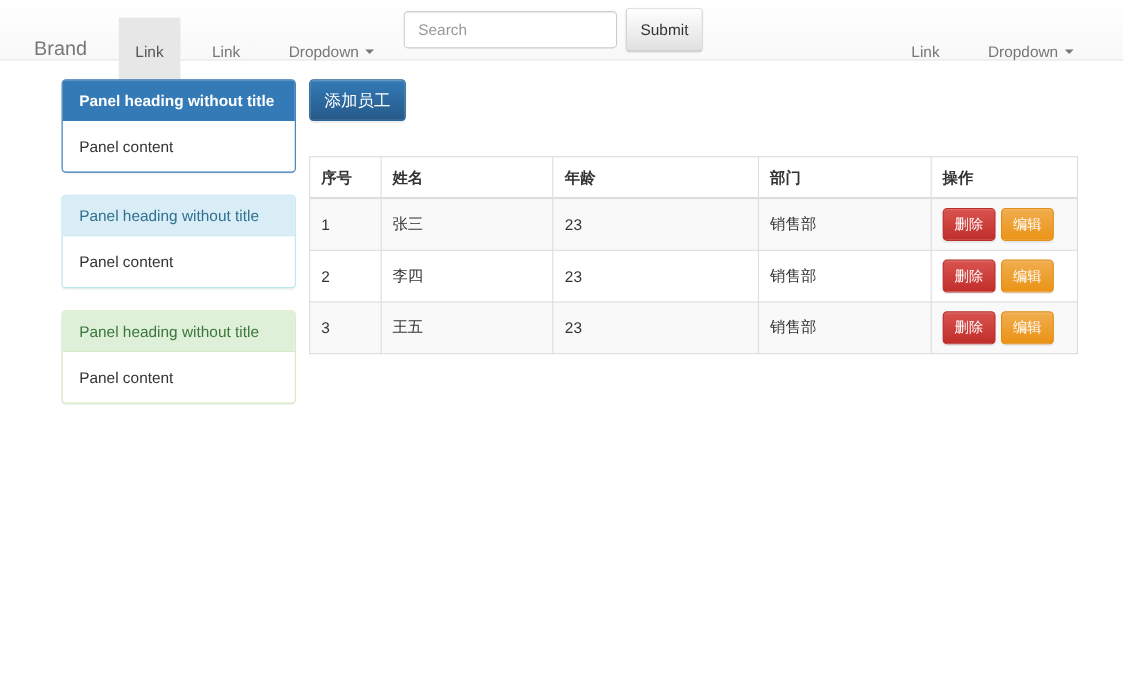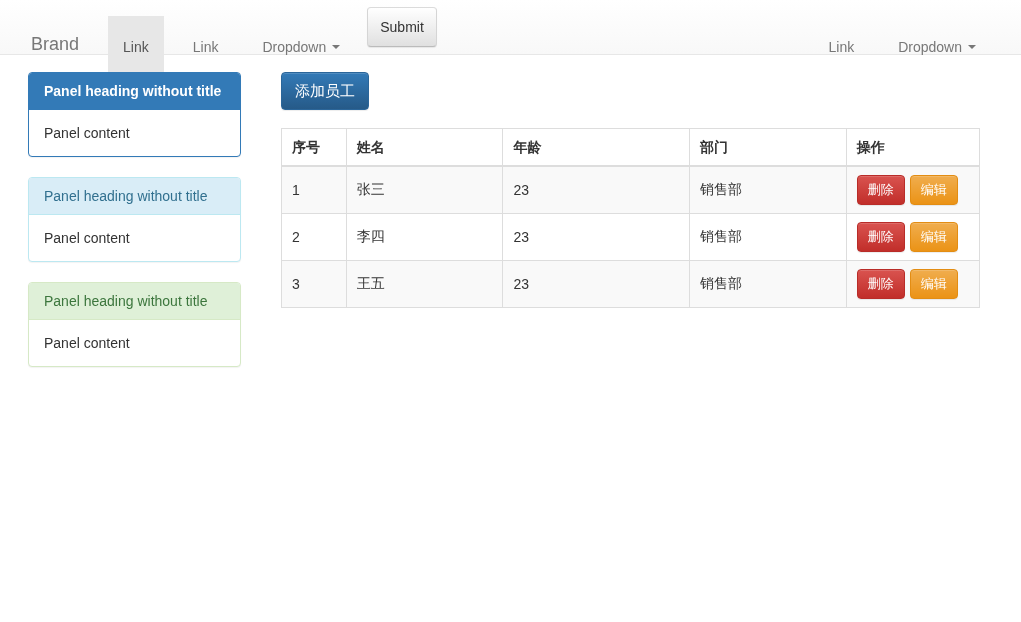--- a/index.html
+++ b/index.html
@@ -104,21 +104,21 @@
     box-shadow: inset 0 1px 0 rgba(255,255,255,.15), 0 1px 1px rgba(0,0,0,.075);
   }
 
   
   .container {
     position: relative;
     padding: 0;
   }
   .sidebar {
     position: absolute;
-    left: 28px;
+    left: 56px;
     top: 17px;
     width: 213px;
   }
   .main {
     position: absolute;
     left: 281px;
     top: 17px;
     width: 699px;
   }
 
@@ -168,21 +168,21 @@
   .btn-primary {
     height: 38px;
     padding: 0 13px;
     color: #ffffff;
     font-size: 15px;
     border: 1px solid #2b669a;
     border-color: #2b669a;
     background-image: linear-gradient(to bottom, #337ab7 0%, #265a88 100%);
     background-repeat: repeat-x;
     box-shadow: inset 0 1px 0 rgba(255,255,255,.15), 0 1px 1px rgba(0,0,0,.075);
-    margin-bottom: 18px;
+    margin-bottom: 32px;
   }
 
   
   table.data-table {
     width: 699px;
     border-collapse: collapse;
     border: 1px solid #dddddd;
     background: #ffffff;
   }
   table.data-table th,
@@ -243,20 +243,21 @@
       <span>Link</span>
     </a>
     <a class="nav-link" href="#">
       <span>Link</span>
     </a>
     <a class="nav-link" href="#">
       <span>Dropdown</span>
       <span class="caret"></span>
     </a>
     <div class="navbar-form">
+      <input class="search-input" type="text" placeholder="Search" style="">
       <button class="btn btn-default">Submit</button>
     </div>
   </div>
   <div class="nav-right">
     <a class="nav-link" href="#">
       <span>Link</span>
     </a>
     <a class="nav-link" href="#">
       <span>Dropdown</span>
       <span class="caret"></span>

